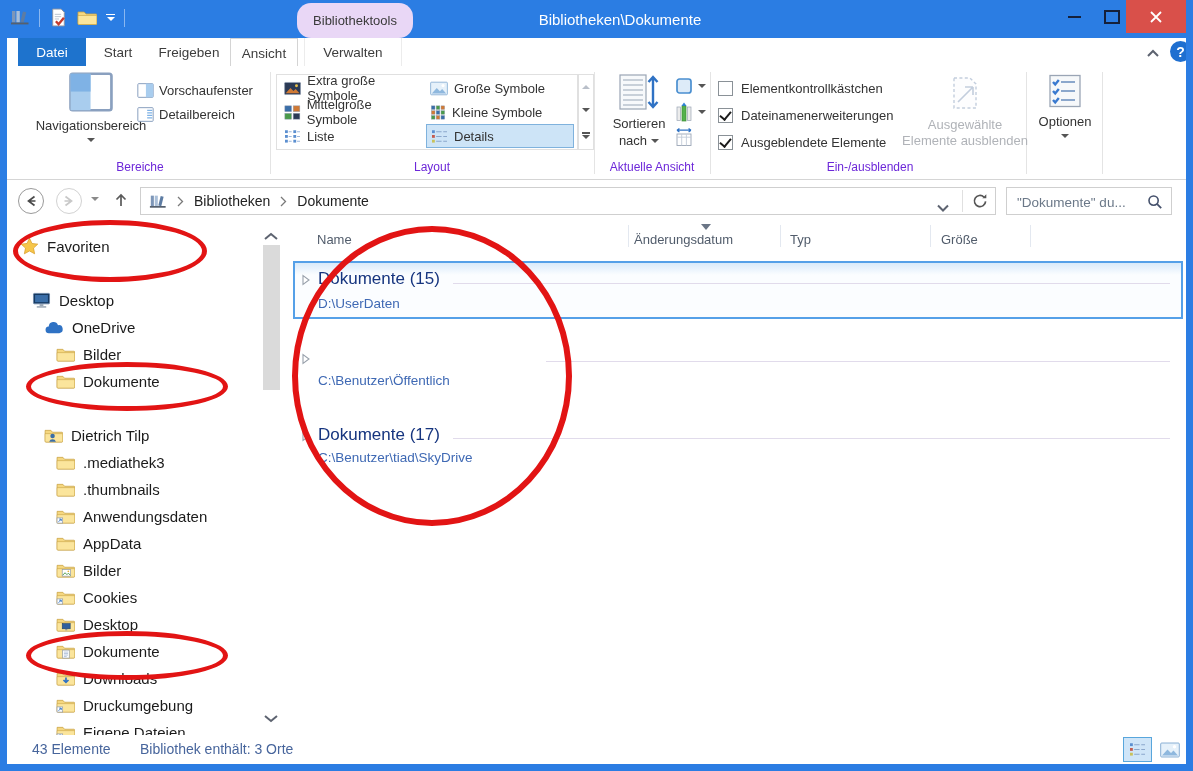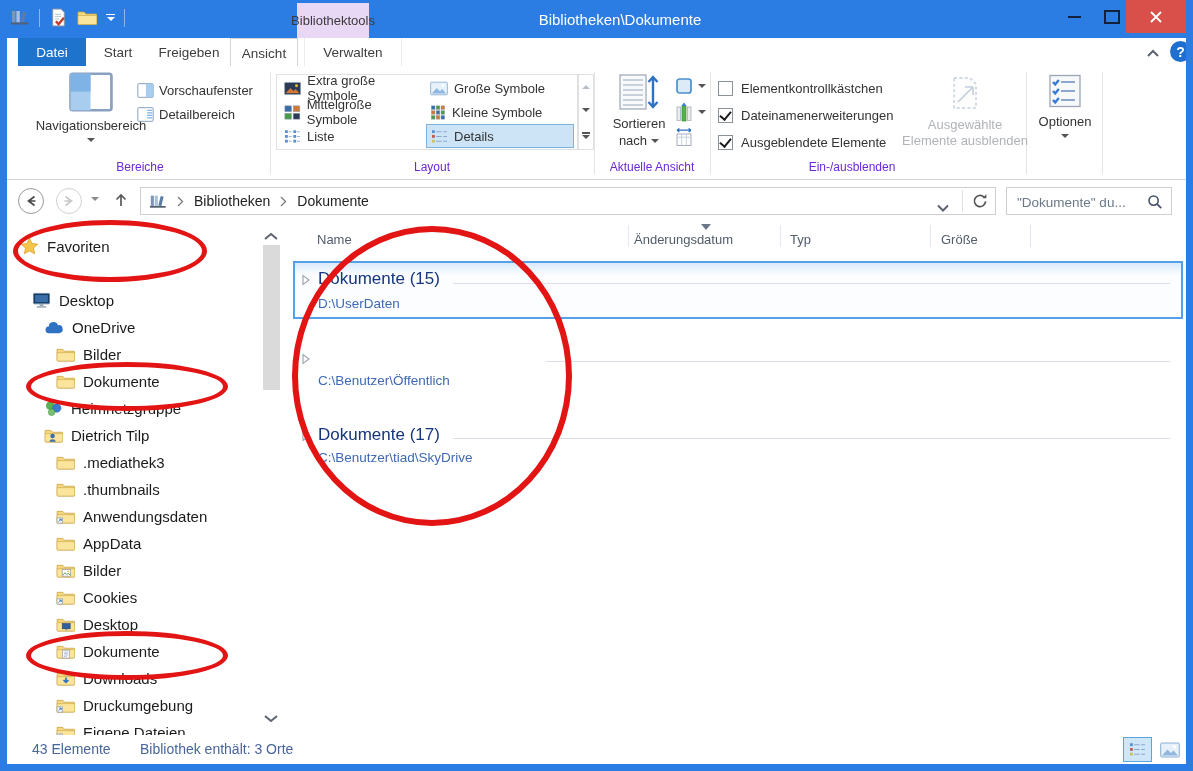--- a/index.html
+++ b/index.html
@@ -4,22 +4,22 @@
 <style>
   html,body{margin:0;padding:0;background:#555;}
   .window{position:relative;width:1193px;height:771px;background:#fff;
     font-family:"Liberation Sans","DejaVu Sans",sans-serif;overflow:hidden;
     -webkit-font-smoothing:antialiased;}
   .abs{position:absolute;}
   
   .titlebar{position:absolute;left:0;top:0;width:1193px;height:38px;background:#2b7de3;}
   .qat{position:absolute;left:10px;top:8px;display:flex;align-items:center;gap:9px;}
   .qat .sep{width:1px;height:18px;background:rgba(255,255,255,.45);}
-  .tooltab-head{position:absolute;left:297px;top:3px;width:72px;height:35px;background:#e9d7f6;
-    color:#3a3a3a;font-size:13px;display:flex;align-items:center;justify-content:center;}
+  .tooltab-head{position:absolute;left:297px;top:3px;width:116px;height:35px;background:#e9d7f6;
+    color:#3a3a3a;font-size:13px;display:flex;align-items:center;justify-content:center;border-radius:14px;}
   .win-title{position:absolute;left:410px;top:0;width:420px;height:38px;color:#fff;font-size:15px;
     display:flex;align-items:center;justify-content:center;white-space:nowrap;}
   .capbtn{position:absolute;top:0;height:33px;display:flex;align-items:center;justify-content:center;}
   .btn-min{left:1056px;width:36px;}
   .btn-max{left:1094px;width:36px;}
   .btn-close{left:1126px;width:60px;background:#d9504a;}
   .glyph-min{width:13px;height:2px;background:#15203a;}
   .glyph-max{width:12px;height:10px;border:2px solid #15203a;background:transparent;}
   
   .tabrow{position:absolute;left:8px;top:38px;width:1193px;height:28px;background:#fff;border-bottom:1px solid #e7e7e7;}
@@ -443,21 +443,21 @@
     </div>
     <div class="bigbtn" style="left:873px;top:8px;width:170px">
       <svg width="38" height="38">
           <use href="#i-hidesel"></use>
         </svg>
       <div class="disbtn" style="margin-top:5px">
         <div>Ausgewählte</div>
         <div>Elemente ausblenden</div>
       </div>
     </div>
-    <div class="rlabel" style="left:689px;width:312px">Ein-/ausblenden</div>
+    <div class="rlabel" style="left:707px;width:312px">Ein-/ausblenden</div>
 
     <div class="bigbtn" style="left:1023px;top:8px;width:70px">
       <svg width="34" height="34">
           <use href="#i-options"></use>
         </svg>
       <div class="rtext" style="margin-top:6px">Optionen</div>
       <div class="tri-d" style="margin-top:5px"></div>
     </div>
   </div>
 
@@ -536,26 +536,20 @@
       <svg width="19" height="15">
           <use href="#i-folder"></use>
         </svg>
         <span>Bilder</span>
     </div>
     <div class="side-item lv3" style="top:146px">
       <svg width="19" height="15">
           <use href="#i-folder"></use>
         </svg>
         <span>Dokumente</span>
-    </div>
-    <div class="side-item lv2" style="top:173px">
-      <svg width="19" height="17">
-          <use href="#i-homegroup"></use>
-        </svg>
-        <span>Heimnetzgruppe</span>
     </div>
     <div class="side-item lv2" style="top:200px">
       <svg width="19" height="15">
           <use href="#i-user-folder"></use>
         </svg>
         <span>Dietrich Tilp</span>
     </div>
     <div class="side-item lv3" style="top:227px">
       <svg width="19" height="15">
           <use href="#i-folder"></use>

